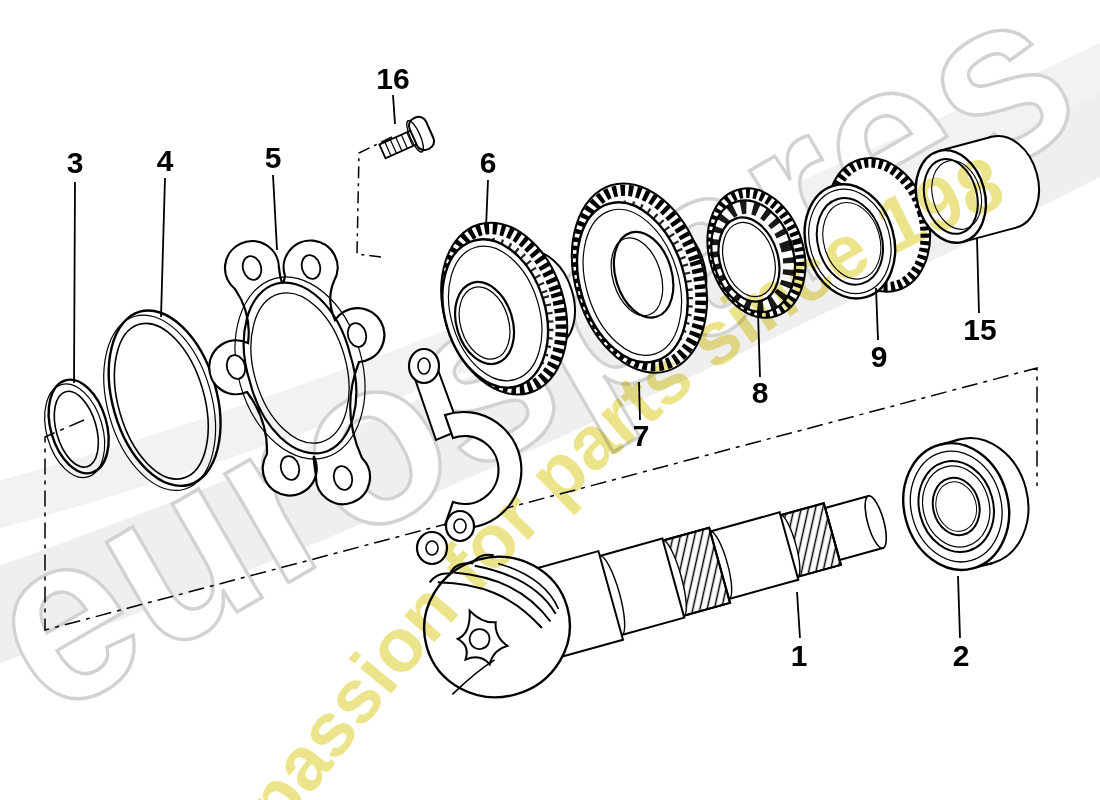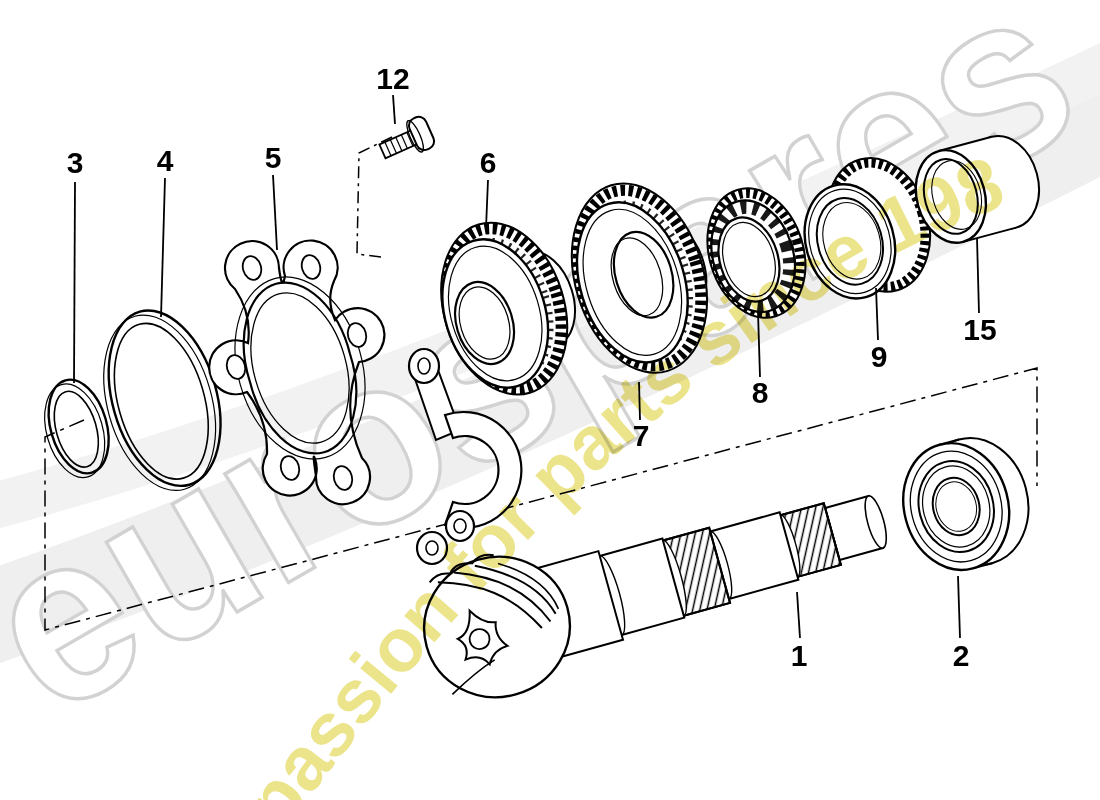--- a/index.html
+++ b/index.html
@@ -211,21 +211,21 @@
   </g>
 
   <text class="tagline" font-family="Liberation Sans, sans-serif" font-size="76" fill="#e7dd6e">
     <textPath href="#tagline-path" textLength="1080" lengthAdjust="spacingAndGlyphs">a passion for parts since 1985</textPath>
   </text>
 </svg>
 
 <div class="plabel" style="left:75px;  top:163px;">3</div>
 <div class="plabel" style="left:165px; top:161px;">4</div>
 <div class="plabel" style="left:273px; top:158px;">5</div>
-<div class="plabel" style="left:393px; top:79px;">12</div>
+<div class="plabel" style="left:393px; top:79px;">16</div>
 <div class="plabel" style="left:488px; top:163px;">6</div>
 <div class="plabel" style="left:641px; top:436px;">7</div>
 <div class="plabel" style="left:760px; top:393px;">8</div>
 <div class="plabel" style="left:879px; top:357px;">9</div>
 <div class="plabel" style="left:980px; top:330px;">15</div>
 <div class="plabel" style="left:799px; top:656px;">1</div>
 <div class="plabel" style="left:961px; top:656px;">2</div>
 </div>
 
 </body></html>

